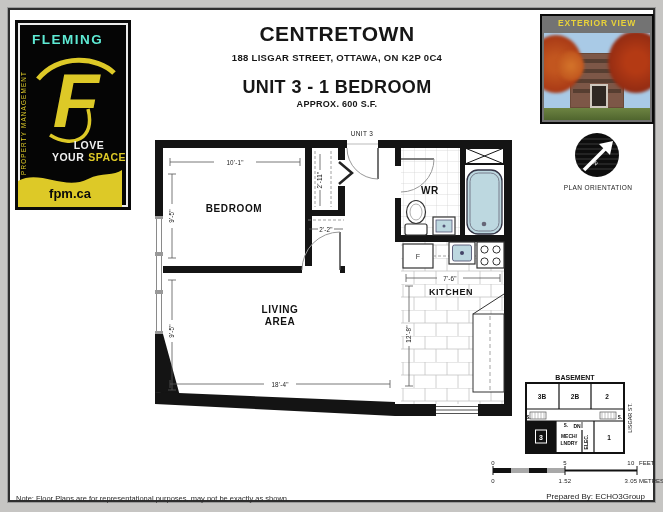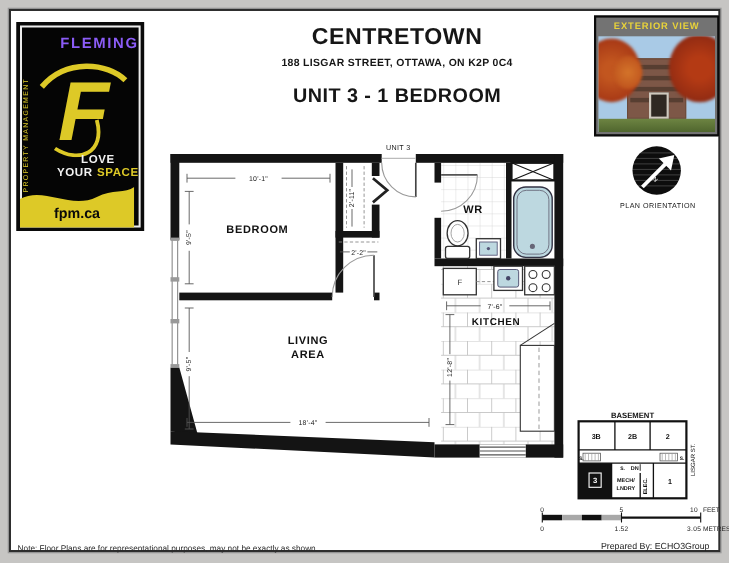--- a/index.html
+++ b/index.html
@@ -1,28 +1,28 @@
 <!DOCTYPE html>
 <html><head>
 <meta charset="utf-8">
 <style>
   html,body{margin:0;padding:0;}
   body{width:663px;height:512px;position:relative;background:#c6c5c3;font-family:"Liberation Sans",sans-serif;overflow:hidden;}
   .page{position:absolute;left:8px;top:8px;right:8px;bottom:10px;background:#fff;border:2px solid #2e2e2e;box-shadow:0 0 0 1px #9a9a9a;}
   
   .logo{position:absolute;left:5px;top:10px;width:110px;height:184px;background:#050505;border:3px solid #0a0a0a;box-shadow:inset 0 0 0 2px #ececec;overflow:hidden;}
-  .logo .brand{position:absolute;top:9px;left:14px;right:2px;text-align:right;color:#8b5cf6;font-weight:bold;font-size:13.5px;letter-spacing:1.5px;}
+  .logo .brand{position:absolute;top:9px;left:14px;right:2px;text-align:left;color:#5eead4;font-weight:bold;font-size:13.5px;letter-spacing:1.5px;}
   .logo .vert{position:absolute;left:2px;top:152px;transform:rotate(-90deg);transform-origin:left top;color:#ddc927;font-size:6.3px;letter-spacing:1.2px;white-space:nowrap;}
   .logo .monogram{position:absolute;left:12px;top:24px;}
   .logo .tagline{position:absolute;left:0;right:0;bottom:44px;text-align:center;font-size:10.5px;font-weight:bold;letter-spacing:.5px;margin-left:32px;}
   .logo .tagline .love{color:#f2f2f2;}
   .logo .tagline .space{color:#ddc927;margin-left:4px;}
   .logo .wave{position:absolute;left:0;right:0;bottom:0;height:42px;}
   
-  .header{position:absolute;left:146px;top:12px;width:410px;text-align:center;color:#161616;}
+  .header{position:absolute;left:122px;top:12px;width:410px;text-align:center;color:#161616;}
   .header .title{font-size:21px;font-weight:bold;letter-spacing:.5px;}
   .header .address{font-size:9.5px;font-weight:bold;margin-top:6px;letter-spacing:.3px;}
   .header .unit{font-size:18px;font-weight:bold;margin-top:14px;letter-spacing:.4px;}
   .header .area{font-size:9px;font-weight:bold;margin-top:1px;letter-spacing:.3px;}
   
   .exterior{position:absolute;left:530px;top:4px;width:110px;height:106px;background:#737373;border:2px solid #0a0a0a;}
   .exterior .cap{height:15px;line-height:15px;text-align:center;color:#e8d23a;font-weight:bold;font-size:8.5px;letter-spacing:.8px;}
   .photo{position:absolute;left:2px;right:2px;top:17px;bottom:2px;background:#a9cae6;overflow:hidden;}
   .photo .bldg{position:absolute;left:26px;right:26px;top:20px;bottom:12px;background:#7d5747;box-shadow:inset 0 0 0 1px #6a4938;}
   .photo .bldg i{position:absolute;left:3px;right:3px;height:4px;background:#4e382c;opacity:.8;}
@@ -63,20 +63,21 @@
     <svg class="wave" viewBox="0 0 104 42" preserveAspectRatio="none">
       <path d="M0,16 C22,4 46,26 70,14 C84,7 96,11 104,5 L104,42 L0,42 Z" fill="#ddc927"></path>
       <text x="52" y="33" text-anchor="middle" font-size="13" font-weight="bold" fill="#0a0a0a">fpm.ca</text>
     </svg>
   </div>
 
   <div class="header">
     <div class="title">CENTRETOWN</div>
     <div class="address">188 LISGAR STREET, OTTAWA, ON K2P 0C4</div>
     <div class="unit">UNIT 3 - 1 BEDROOM</div>
+    <div class="area">APPROX. 600 S.F.</div>
   </div>
 
   <div class="exterior">
     <div class="cap">EXTERIOR VIEW</div>
     <div class="photo">
       <div class="bldg">
         <i style="top:6px"></i>
           <i style="top:16px"></i>
           <i style="top:26px"></i>
           <i style="top:36px"></i>

